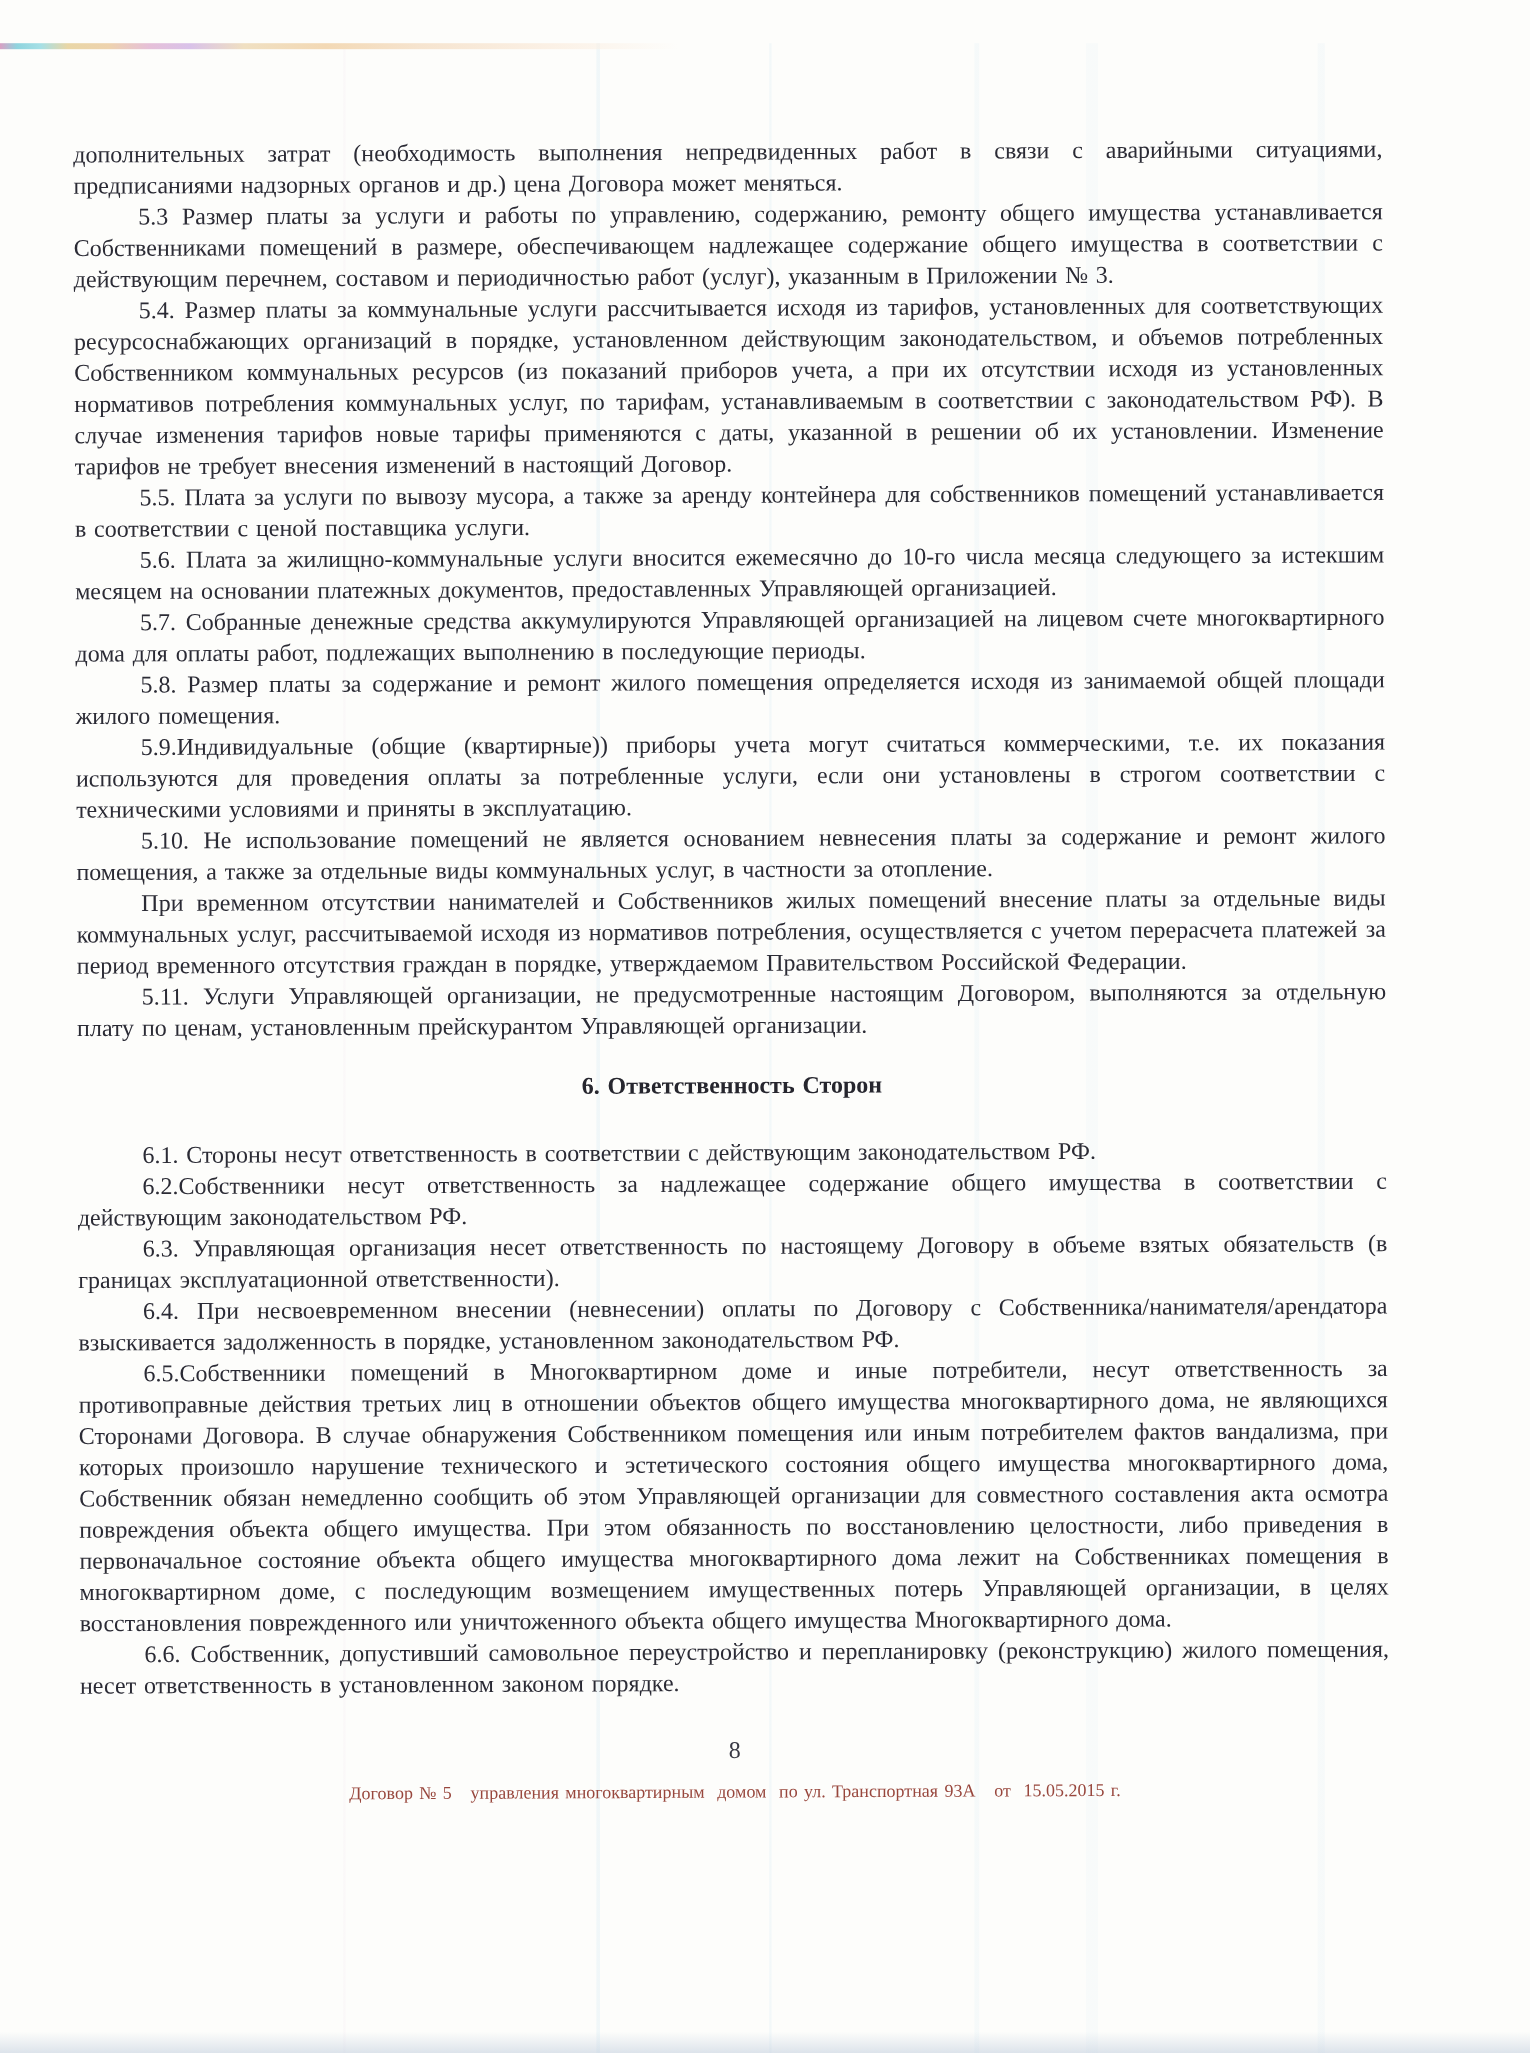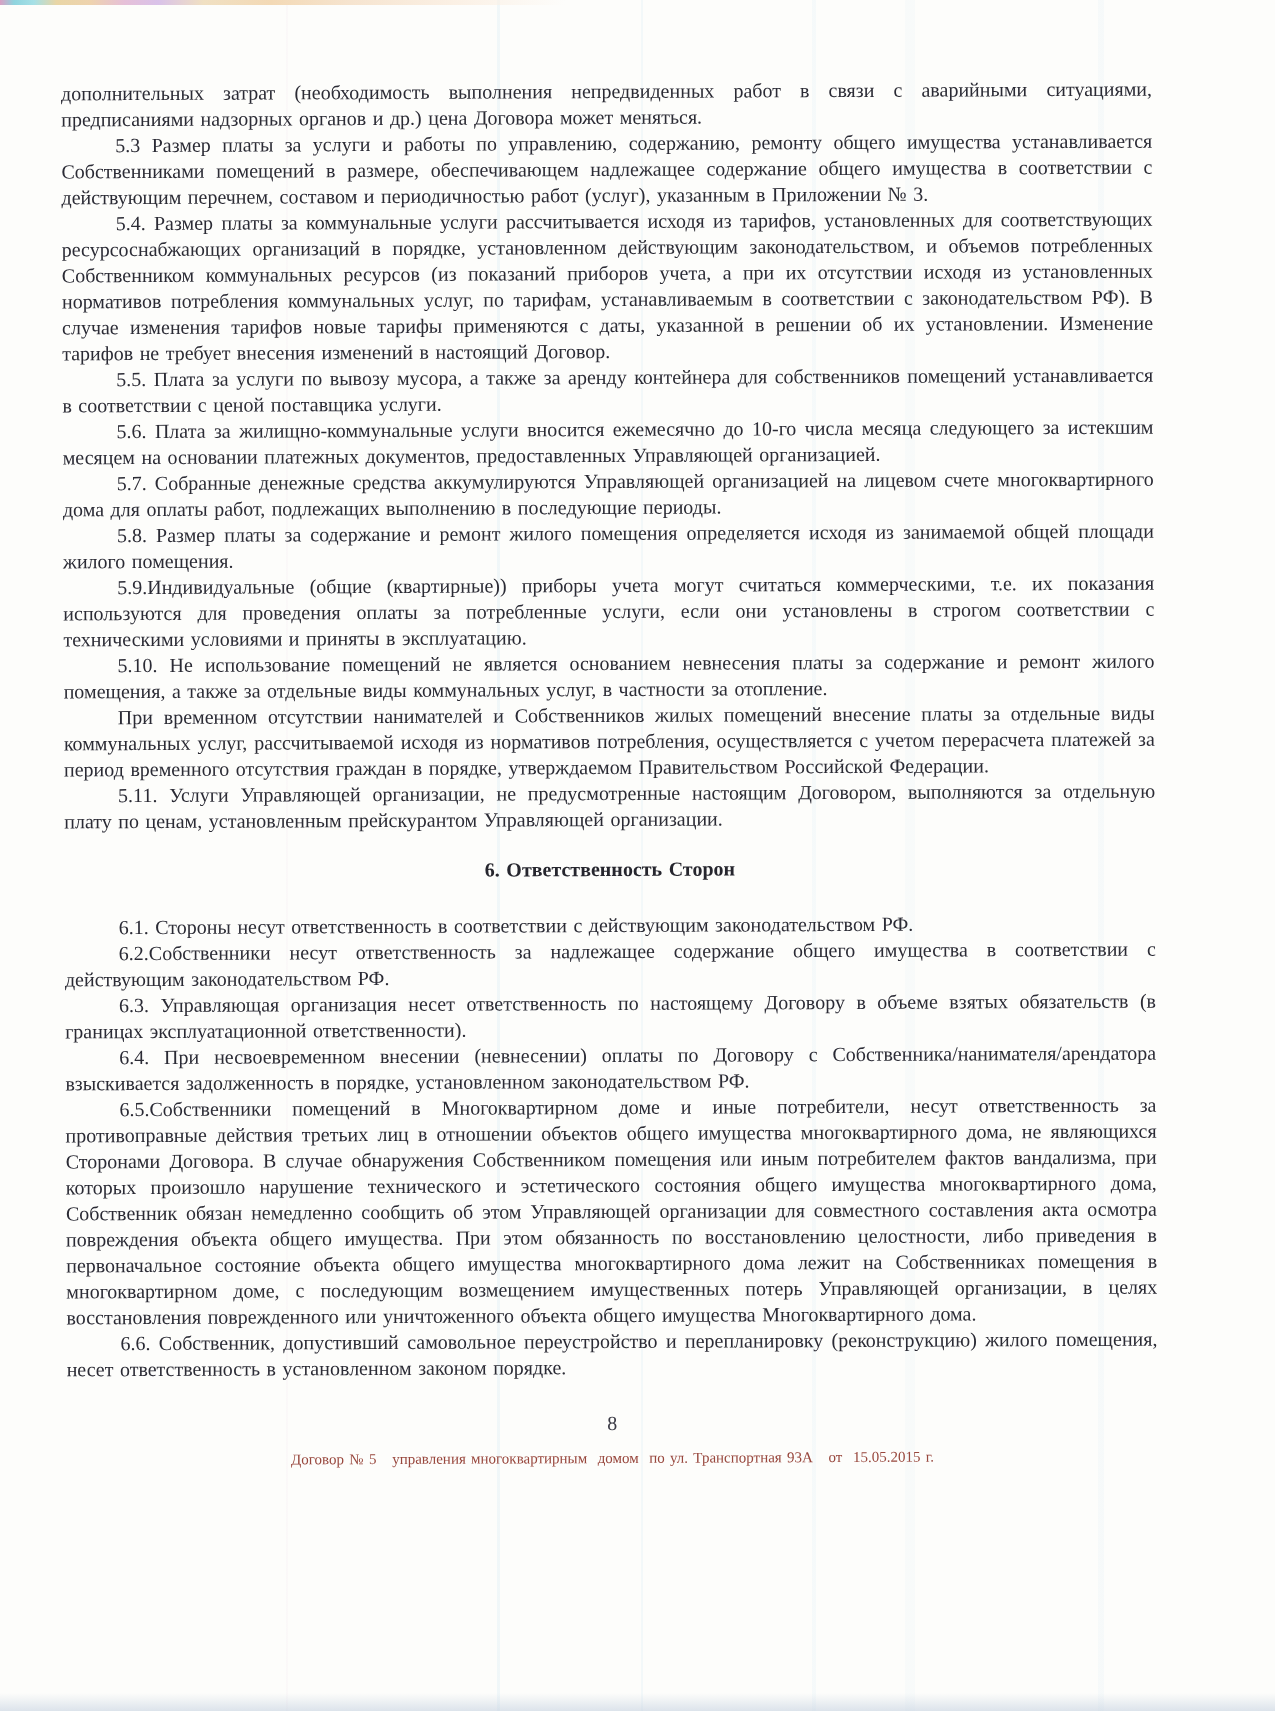--- a/index.html
+++ b/index.html
@@ -3,21 +3,21 @@
 <meta charset="utf-8">
 <style>
   html,body{margin:0;padding:0;}
   body{
     width:1275px;height:1711px;
     background:#fdfdfb;
     font-family:"Liberation Serif","DejaVu Serif",serif;
     position:relative;
     overflow:hidden;
   }
-  .page{position:absolute;inset:0;}
+  .page{position:absolute;inset:0;margin-top:36px;}
   
   .edge-top{
     position:absolute;top:0;left:0;width:565px;height:5px;
     background:linear-gradient(to right,
       #d9a0c4 0%, #8fd4de 2.5%, #a6e0e6 6%, #e9d6a6 10%, #eed3ae 16%,
       #e6c0d8 22%, #d9c2e9 28%, #f0e0c2 36%, #f3d9b5 48%,
       #f6e4cf 62%, #fbf0e4 80%, rgba(255,255,255,0) 100%);
   }
   
   .streaks{

